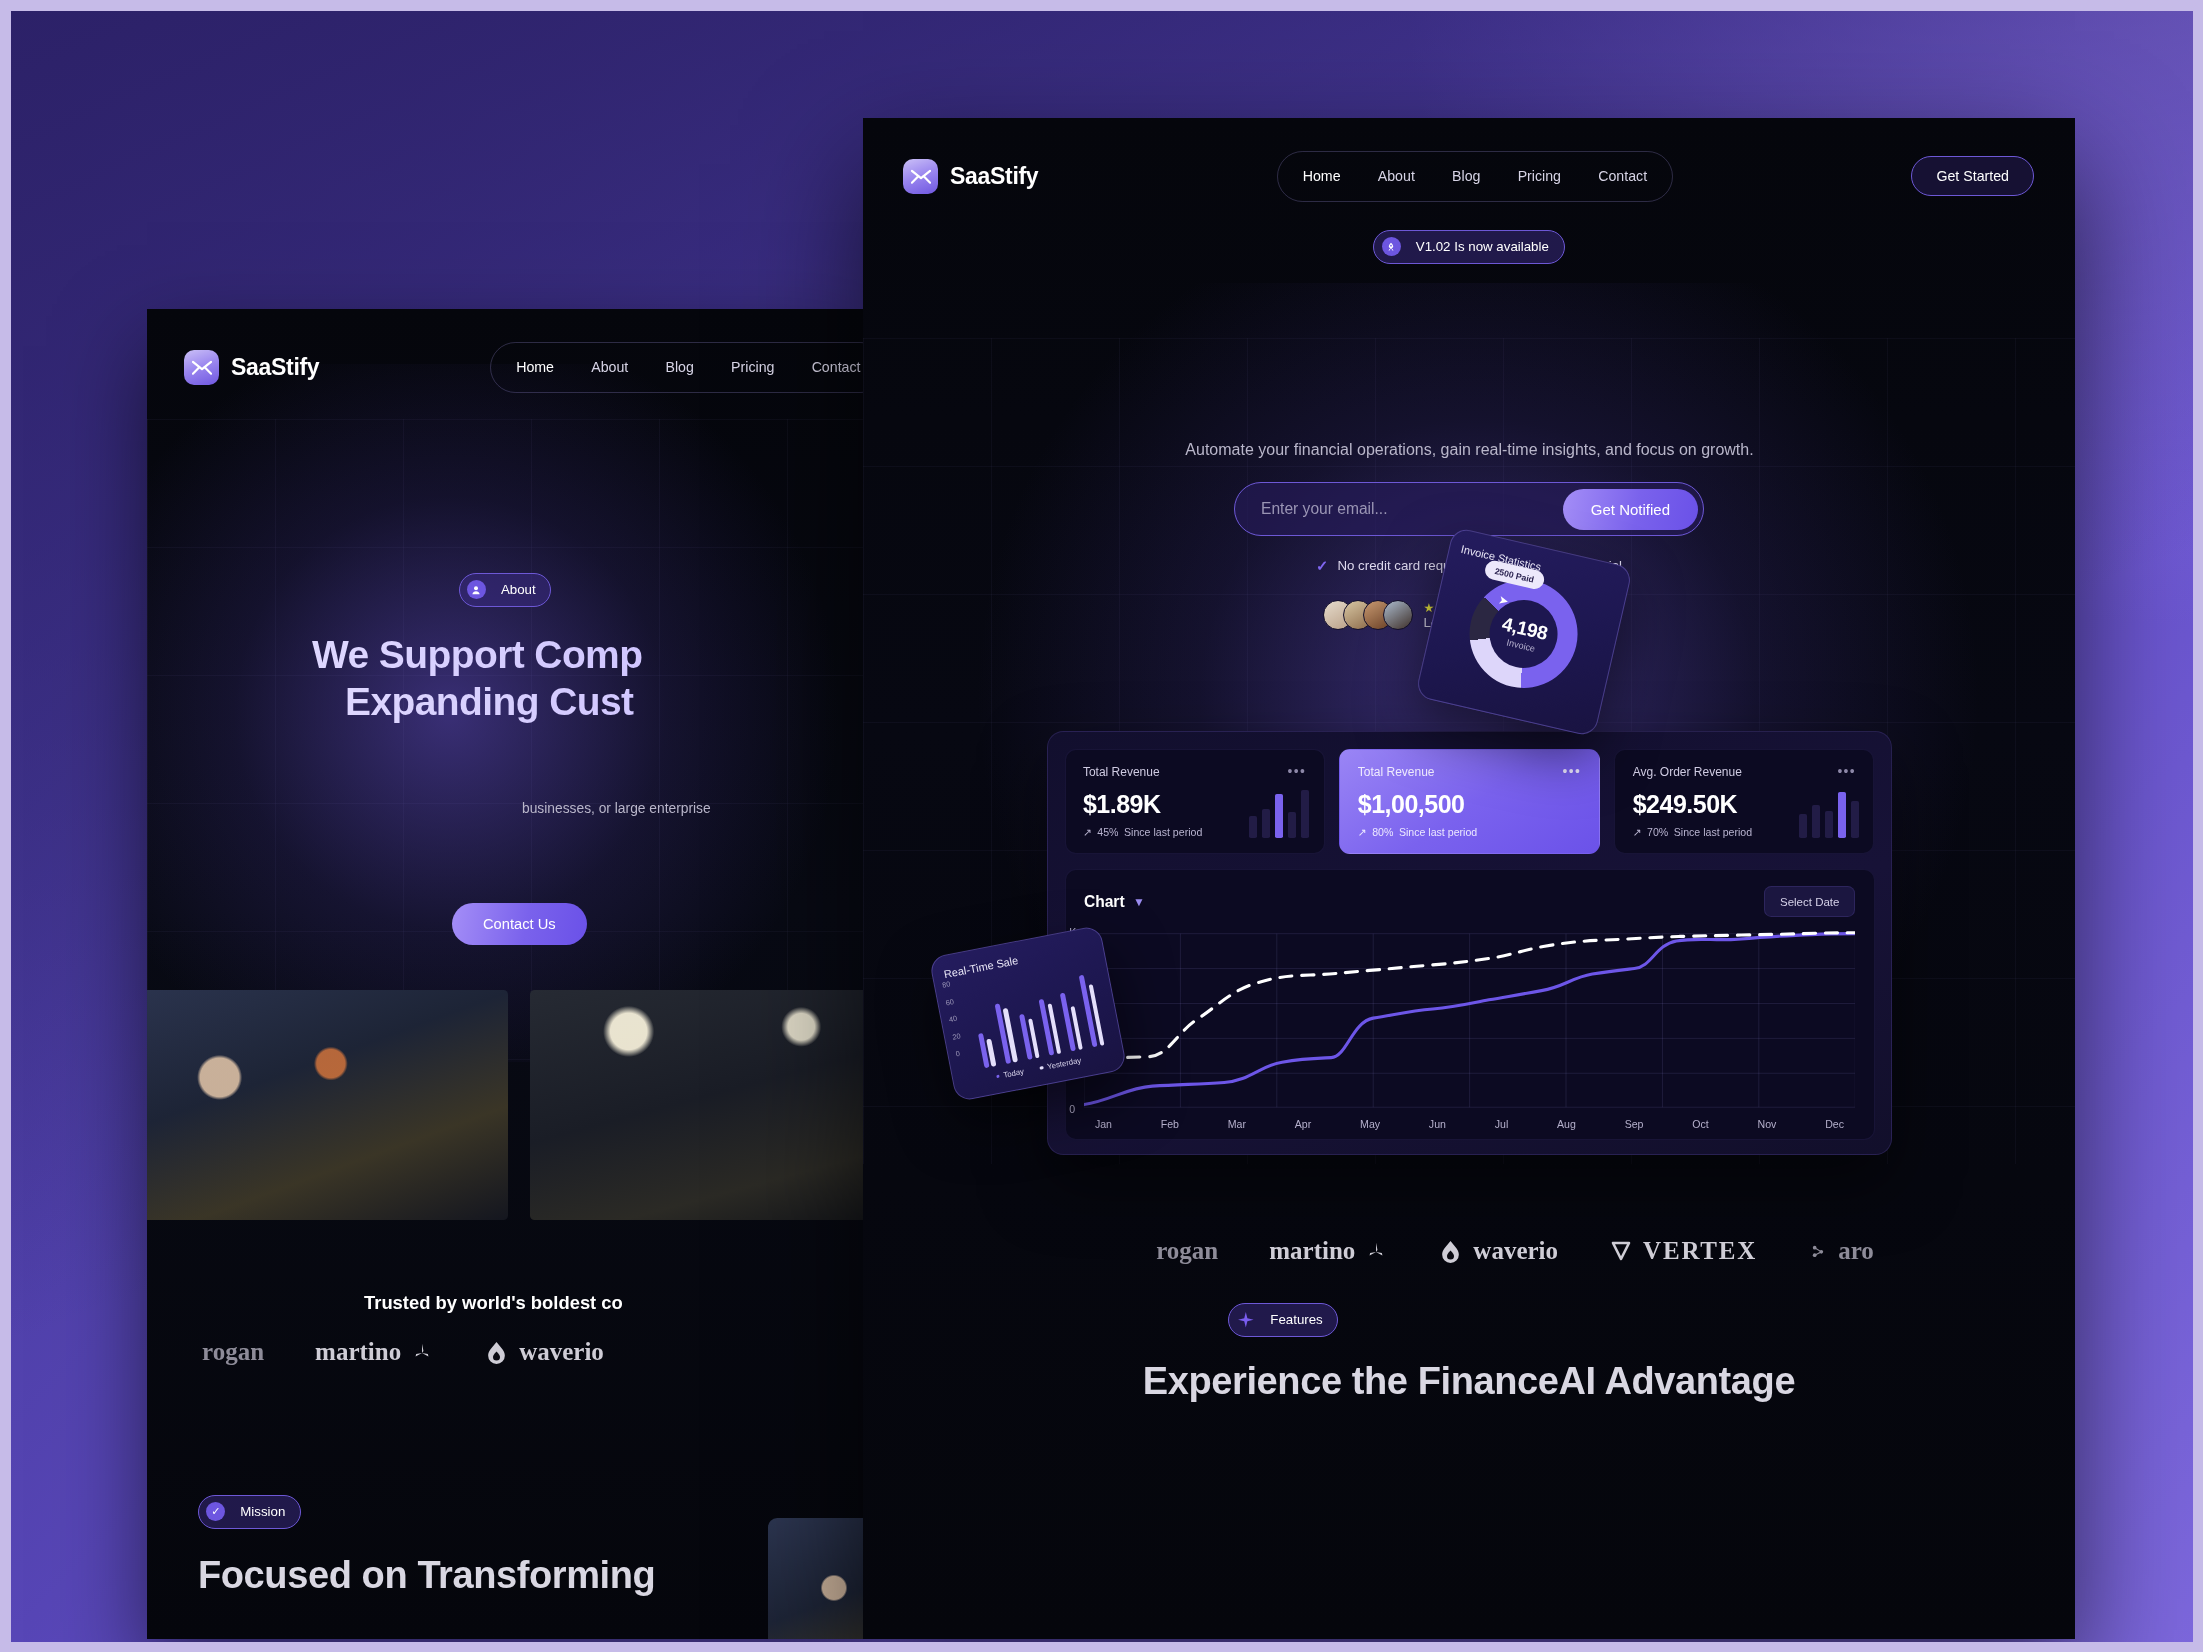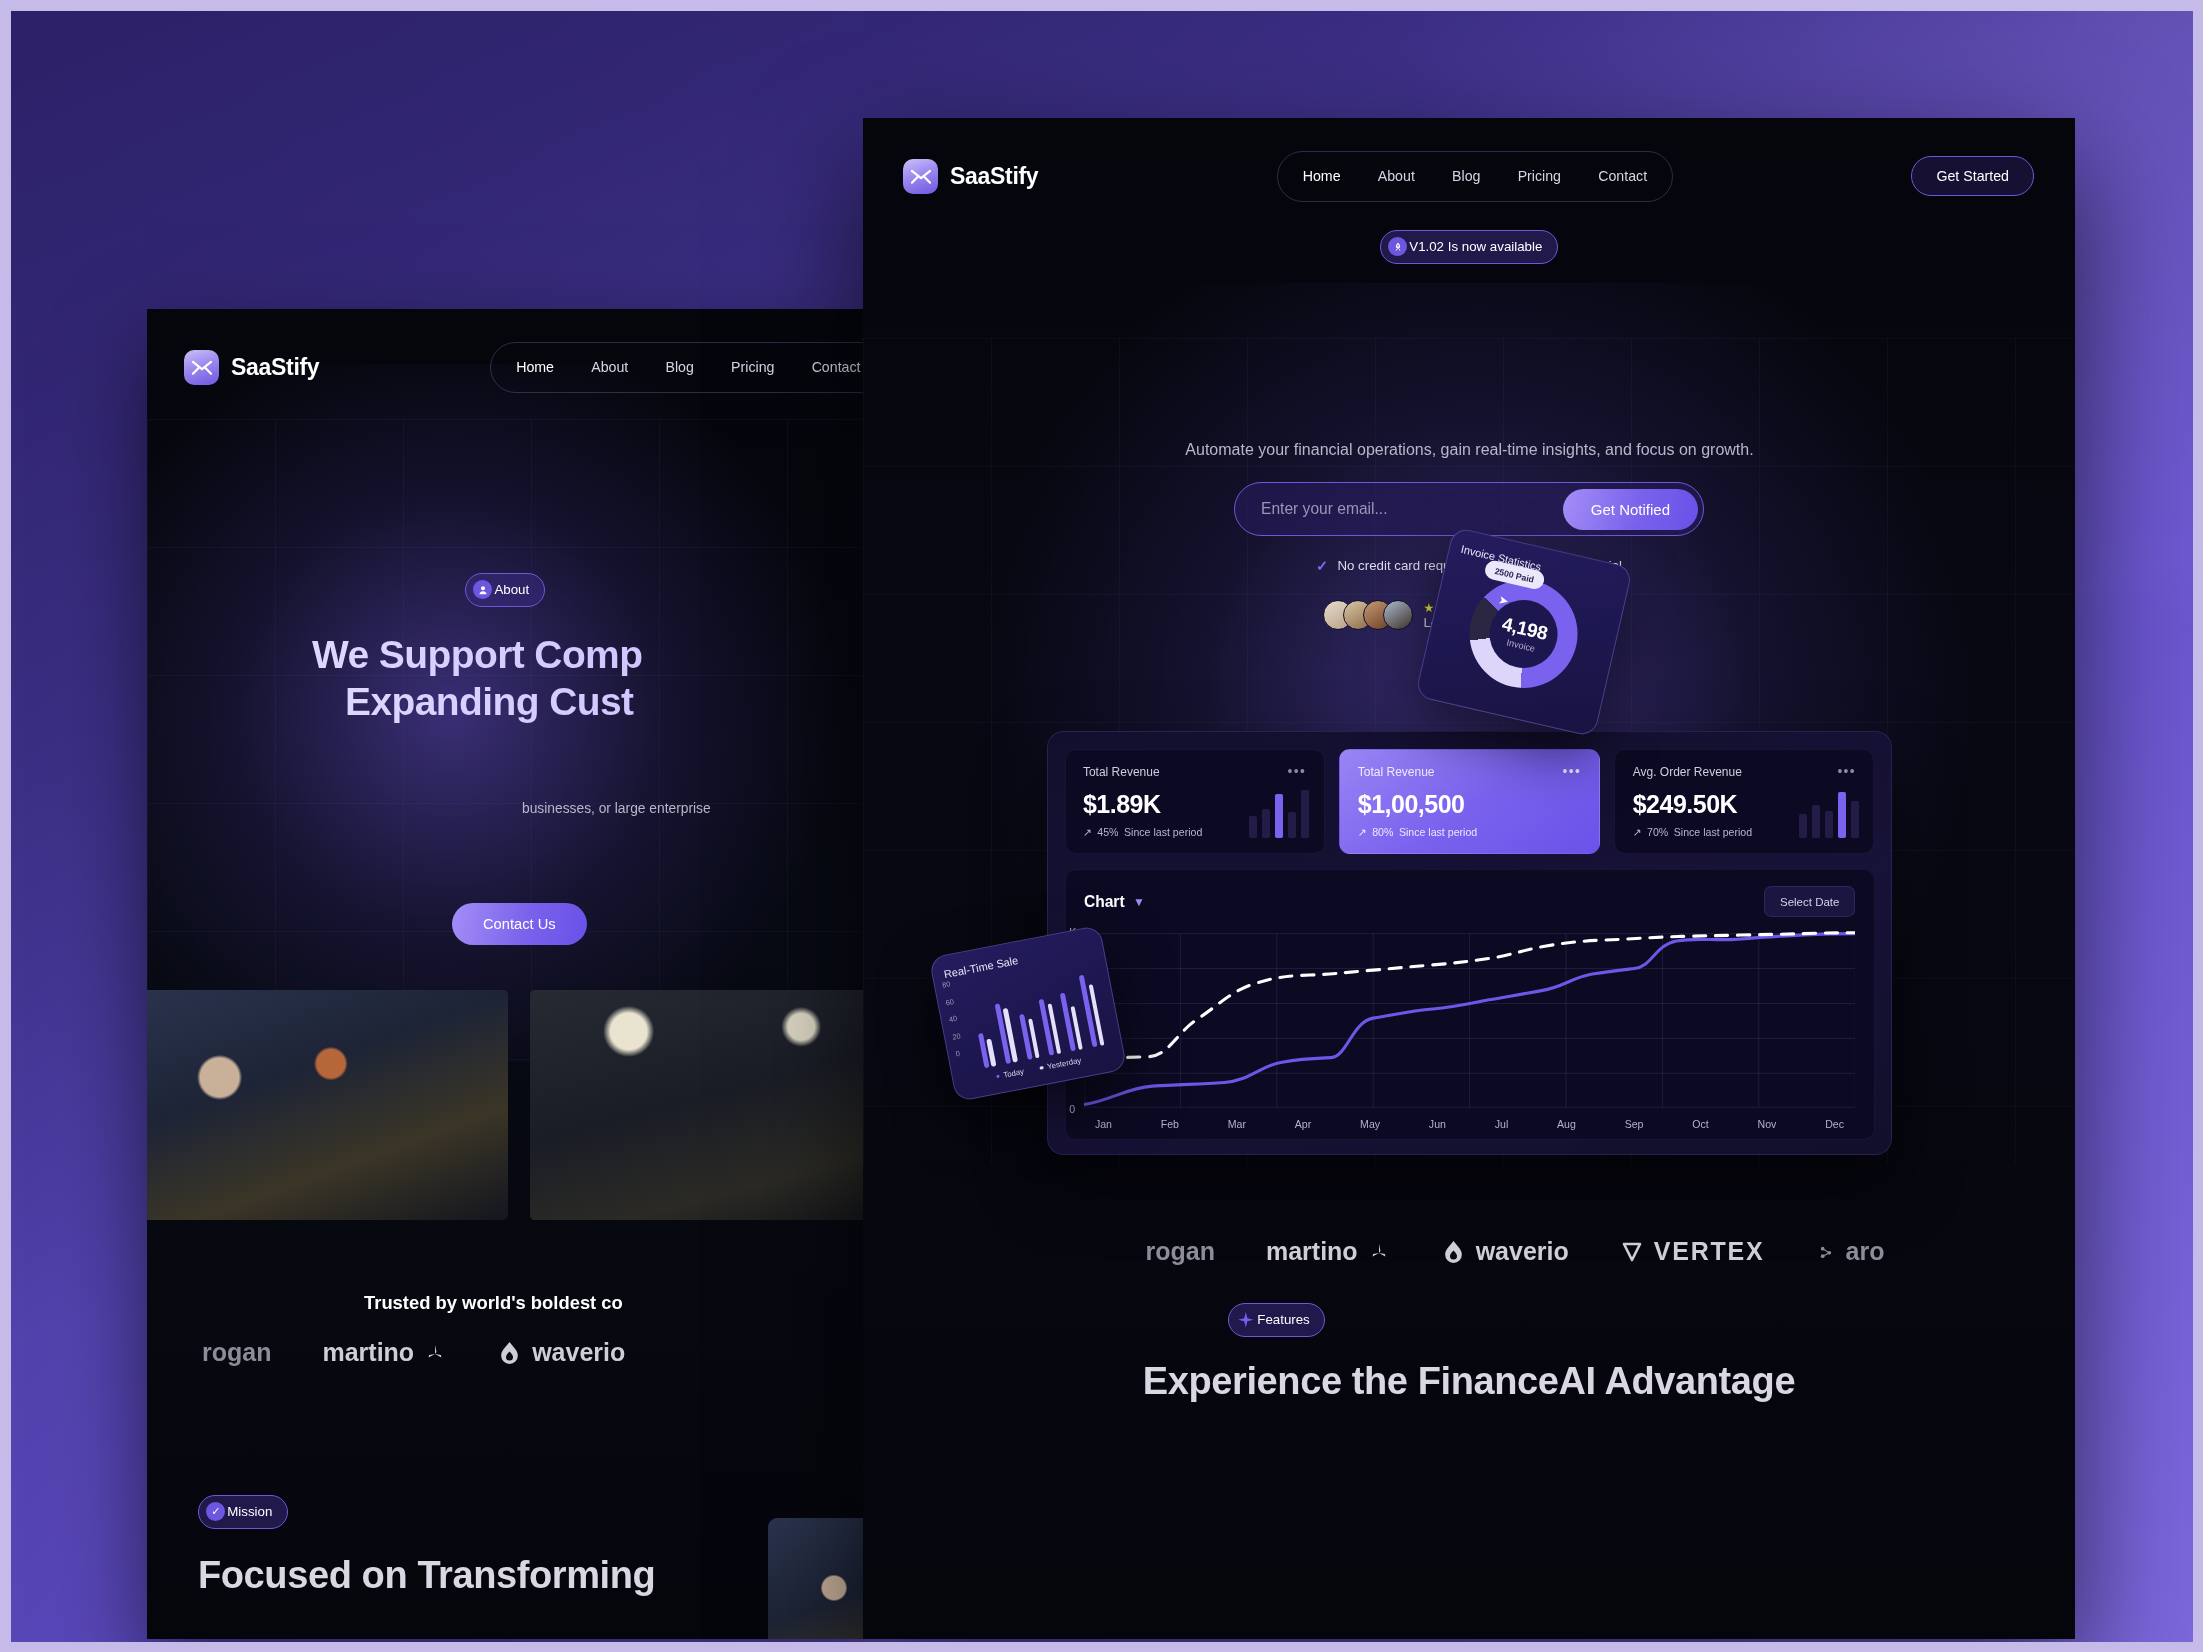--- a/index.html
+++ b/index.html
@@ -66,21 +66,21 @@
   }
   .nav-link{ color:#d7d4e6; font-size:14.2px; padding:6.4px 15.6px; border-radius:27.5px; white-space:nowrap; }
   .nav-link.active{ color:#fff; }
   .get-started{
     background:#161133; border:0.9px solid #6d58d6; color:#fff;
     font-size:14.2px; border-radius:27.5px; padding:11px 24px; white-space:nowrap;
   }
 
   
   .badge{
-    display:inline-flex; align-items:center; gap:2px;
+    display:inline-flex; align-items:center; gap:15px;
     background:rgba(60,44,135,.5); border:0.9px solid #6d58d6;
     border-radius:27.5px; padding:6.4px 14.7px 6.4px 7.3px; color:#fff; font-size:13.3px;
   }
   .badge-ico{
     width:19px;height:19px;border-radius:50%;
     background:#6d56e0; display:flex;align-items:center;justify-content:center;
     color:#fff; font-size:11px;
   }
 
   
@@ -201,21 +201,21 @@
   .donut-val{ color:#fff; font-size:19px; font-weight:bold; letter-spacing:-0.3px; }
   .donut-lab{ color:#b6b1cf; font-size:9.2px; margin-top:0.9px; }
   .tooltip{
     position:absolute; background:#ece8fb; color:#2a2250; font-size:8.7px;
     padding:4.6px 10px; border-radius:11px; white-space:nowrap; font-weight:bold;
   }
   .cursor{ position:absolute; color:#fff; font-size:12px; }
 
   
   .trusted-title{ text-align:center; color:#fff; font-size:18.4px; font-weight:bold; }
-  .logos{ display:flex; justify-content:center; gap:51px; }
+  .logos{ display:flex; justify-content:center; gap:51px;font-family:Liberation Serif, serif; }
   .logo{ color:#cfcdd6; font-size:25px; font-weight:bold; display:flex; align-items:center; gap:10px; white-space:nowrap; }
   .logo.dim{ color:#8e8c99; }
 
   
   .bp-title{
     text-align:center; font-size:39px; line-height:1.2; font-weight:bold; letter-spacing:-0.6px;
     background:linear-gradient(100deg,#ded7ff 0%,#cdc2ff 50%,#b4a4fb 100%);
     -webkit-background-clip:text; background-clip:text; color:transparent;
     white-space:nowrap;
   }

